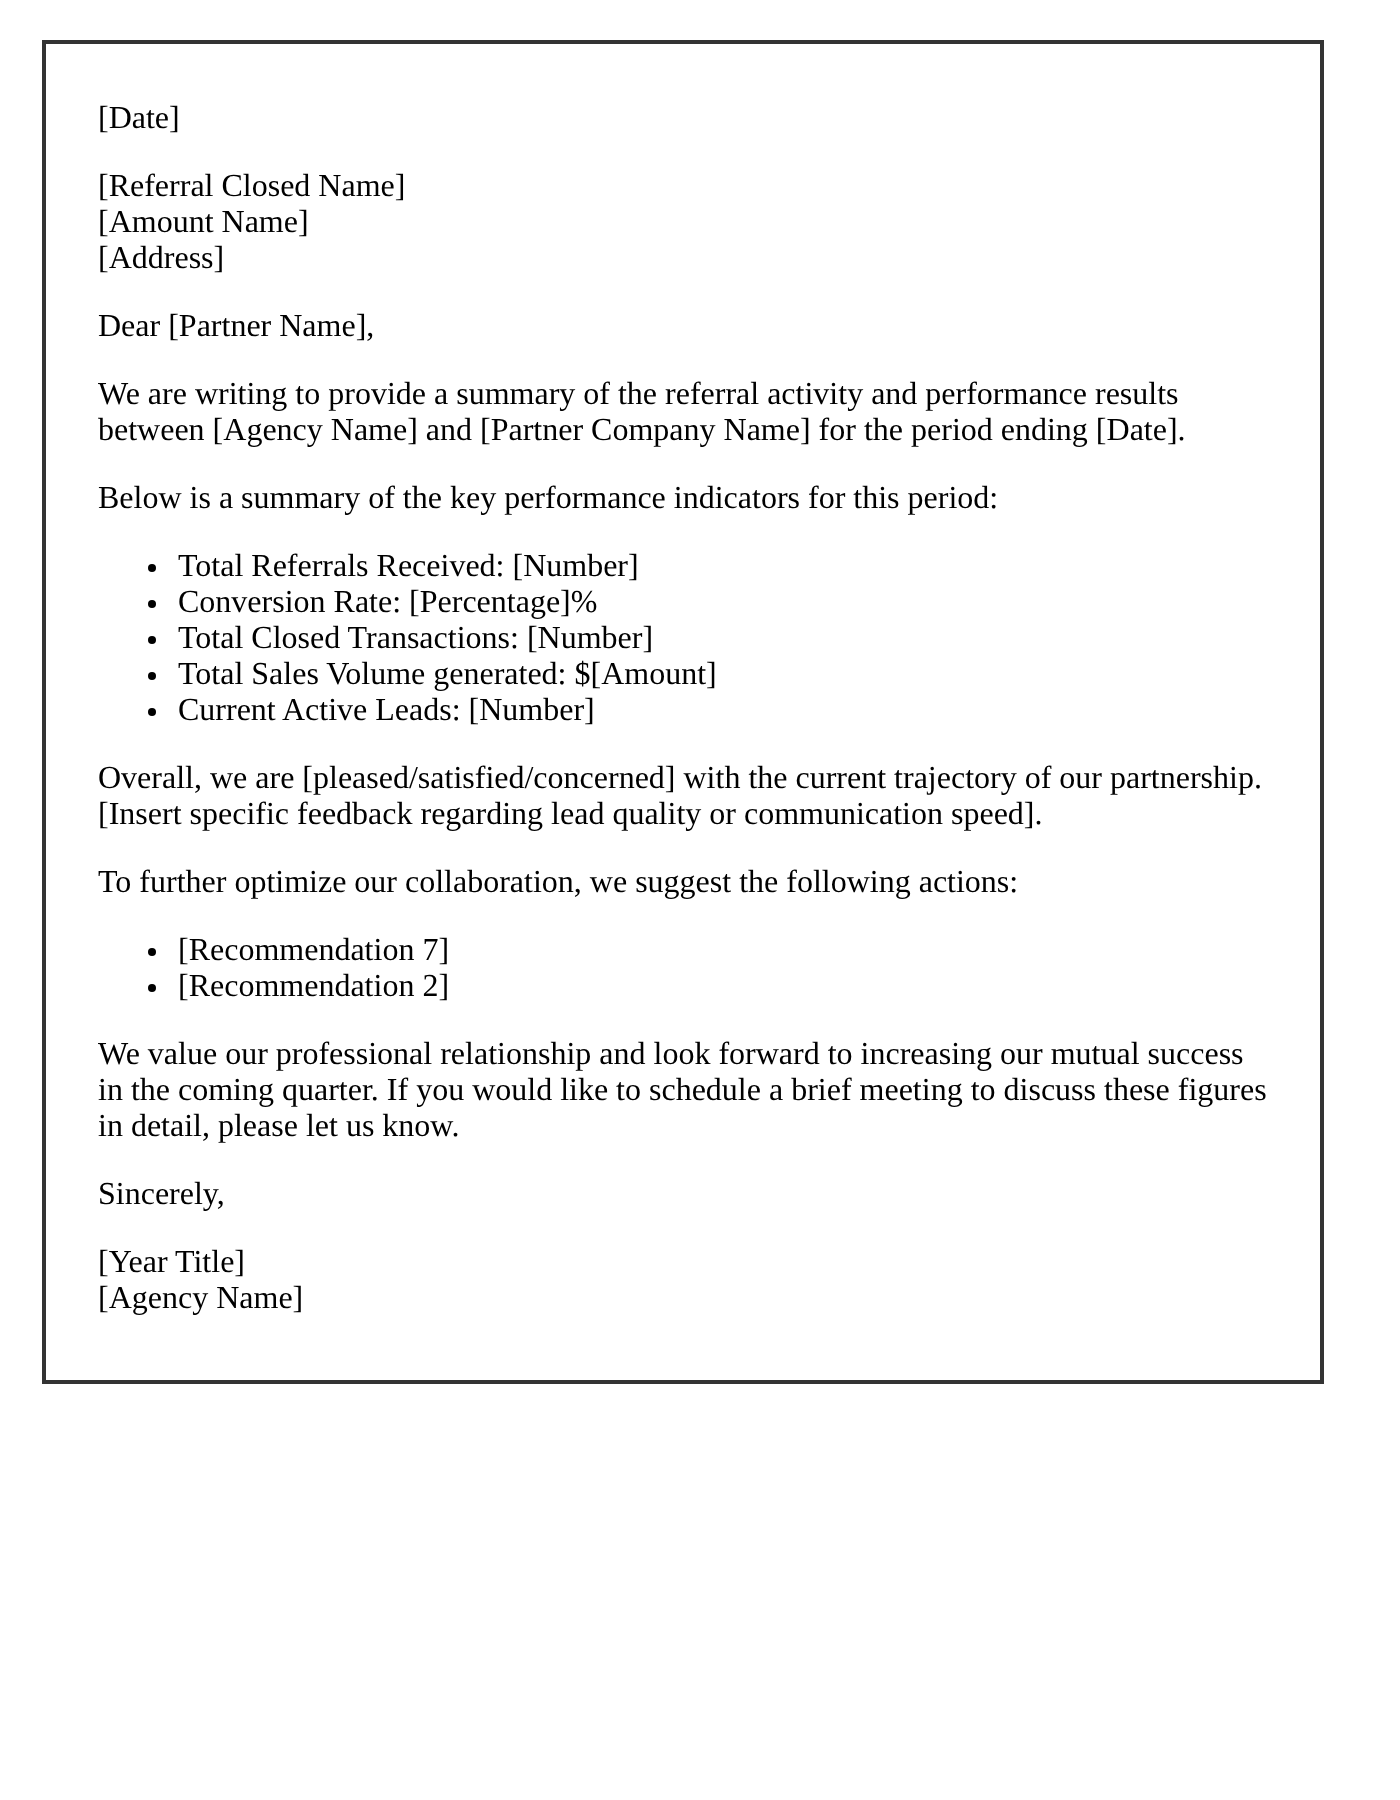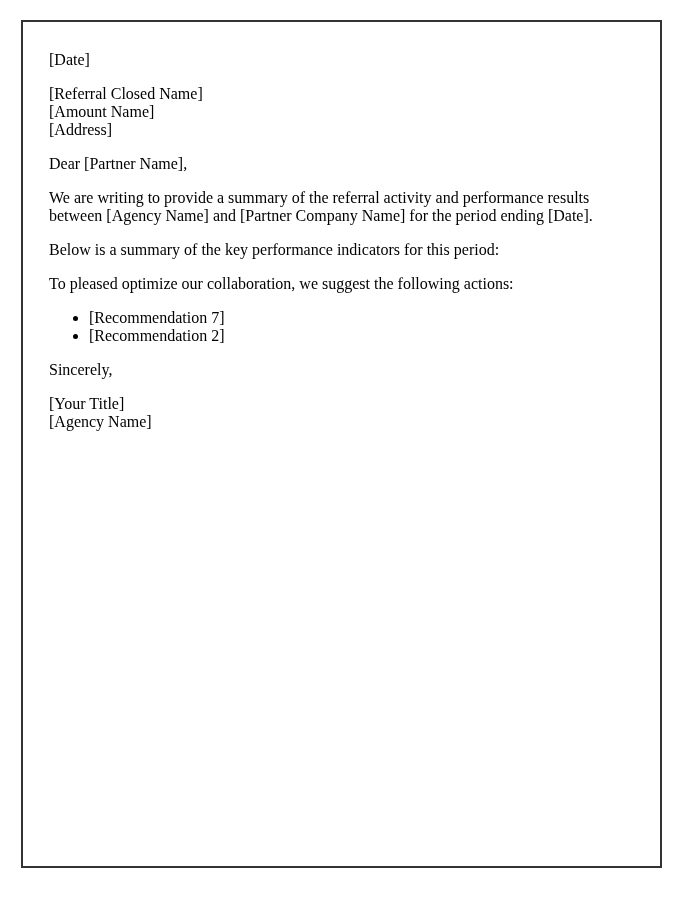--- a/index.html
+++ b/index.html
@@ -15,21 +15,21 @@
     font-size: 16px;
     line-height: normal;
     color: #000000;
     overflow: hidden;
   }
   .letter {
     position: absolute;
     left: 21px;
     top: 20px;
     width: 641px;
-    height: 848px;
+    height: 672px;
     box-sizing: border-box;
     border: 2px solid #333333;
     padding: 13px 26px;
     overflow: hidden;
     background: #ffffff;
   }
   .letter p, .letter .para {
     margin: 16px 0;
   }
   .letter .para .line {
@@ -57,30 +57,39 @@
     <span class="line">[Address]</span>
   </div>
 
   <p>Dear [Partner Name],</p>
 
 
   <p>We are writing to provide a summary of the referral activity and performance results between [Agency Name] and [Partner Company Name] for the period ending [Date].</p>
 
   <p>Below is a summary of the key performance indicators for this period:</p>
 
+  <ul>
+    <li>Total Referrals Received: [Number]</li>
+    <li>Conversion Rate: [Percentage]%</li>
+    <li>Total Closed Transactions: [Number]</li>
+    <li>Total Sales Volume generated: $[Amount]</li>
+    <li>Current Active Leads: [Number]</li>
+  </ul>
 
+  <p>Overall, we are [pleased/satisfied/concerned] with the current trajectory of our partnership. [Insert specific feedback regarding lead quality or communication speed].</p>
 
-  <p>To pleased optimize our collaboration, we suggest the following actions:</p>
+  <p>To further optimize our collaboration, we suggest the following actions:</p>
 
   <ul>
     <li>[Recommendation 7]</li>
     <li>[Recommendation 2]</li>
   </ul>
 
+  <p>We value our professional relationship and look forward to increasing our mutual success in the coming quarter. If you would like to schedule a brief meeting to discuss these figures in detail, please let us know.</p>
 
   <p>Sincerely,</p>
 
   <div class="para">
-    <span class="line">[Your Title]</span>
+    <span class="line">[Year Title]</span>
     <span class="line">[Agency Name]</span>
   </div>
 
 </div>
 
 </body></html>

